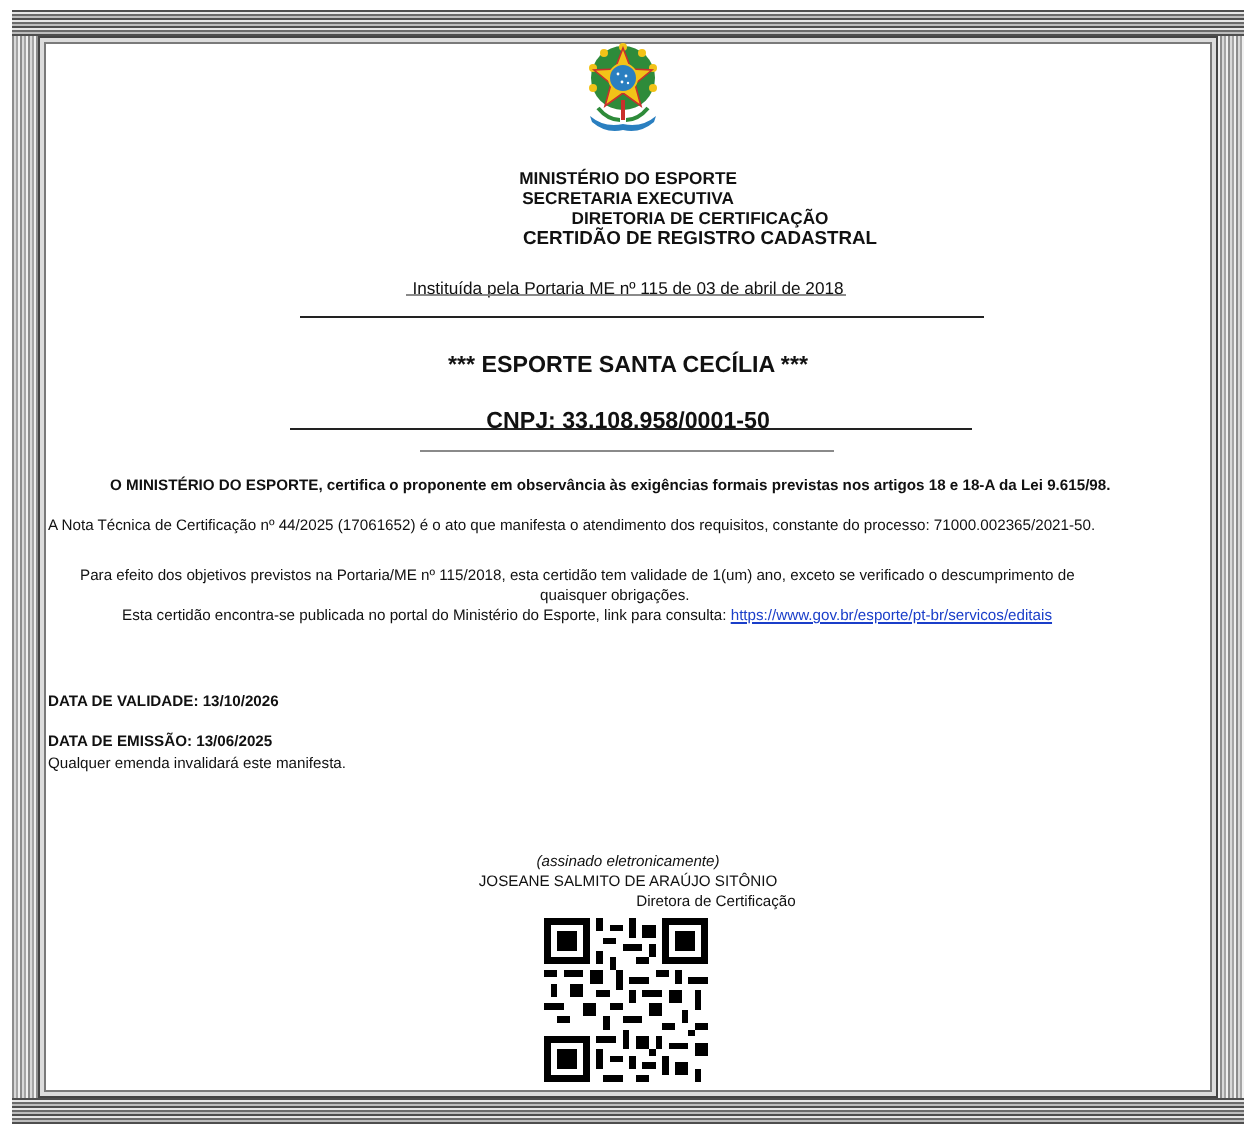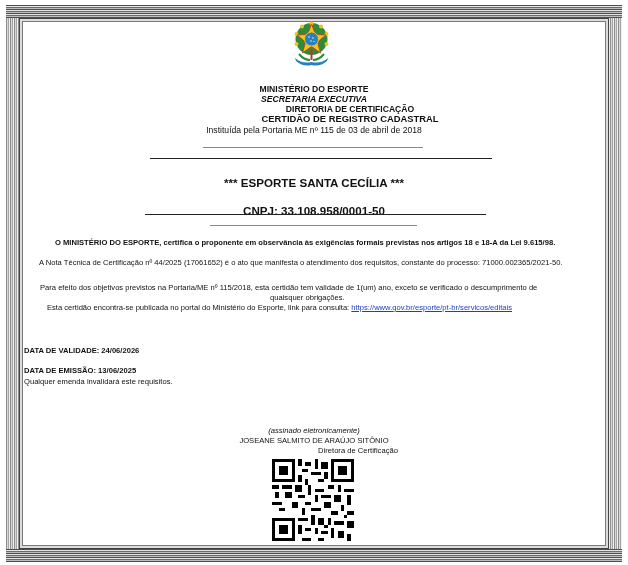--- a/index.html
+++ b/index.html
@@ -66,43 +66,43 @@
       <circle cx="21" cy="21" r="0.7"></circle>
       <circle cx="24" cy="21.5" r="0.6"></circle>
     </g>
   <rect x="20.5" y="30" width="2" height="10" fill="#c9302c"></rect>
   <path d="M5 38 Q12 44 21.5 42 Q31 44 38 38 L37 41 Q30 47 21.5 45 Q13 47 6 41 Z" fill="#2a7fc0"></path>
   <path d="M9 34 Q14 40 20 40" stroke="#2e8b3a" stroke-width="2" fill="none"></path>
   <path d="M34 34 Q29 40 23 40" stroke="#2e8b3a" stroke-width="2" fill="none"></path>
 </svg>
 
 <div class="abs center hdr" style="top:84px;">MINISTÉRIO DO ESPORTE</div>
-<div class="abs center hdr" style="top:94px;font-style:italic;">SECRETARIA EXECUTIVA</div>
+<div class="abs center hdr" style="top:94px;">SECRETARIA EXECUTIVA</div>
 <div class="abs center hdr" style="top:104px;margin-left:36px;">DIRETORIA DE CERTIFICAÇÃO</div>
 <div class="abs center hdr hdr-title" style="top:114px;margin-left:36px;">CERTIDÃO DE REGISTRO CADASTRAL</div>
-<div class="abs center hdr hdr-sub" style="top:125px;text-align:center;">Instituída pela Portaria ME nº 115 de 03 de abril de 2018</div>
+<div class="abs center hdr hdr-sub" style="top:139px;text-align:center;">Instituída pela Portaria ME nº 115 de 03 de abril de 2018</div>
 
 <div class="rule light" style="left:203px; top:147px; width:220px;"></div>
 <div class="rule dark" style="left:150px; top:158px; width:342px;"></div>
 
 <div class="abs center entity" style="top:176px;">*** ESPORTE SANTA CECÍLIA ***</div>
 <div class="abs center entity" style="top:204px;">CNPJ: 33.108.958/0001-50</div>
 
 <div class="rule dark" style="left:145px; top:214px; width:341px;"></div>
 <div class="rule light" style="left:210px; top:225px; width:207px;"></div>
 
 <div class="abs body bold" style="left:55px; top:238px; white-space:nowrap;">O MINISTÉRIO DO ESPORTE, certifica o proponente em observância às exigências formais previstas nos artigos 18 e 18-A da Lei 9.615/98.</div>
-<div class="abs body" style="left:39px; top:258px; white-space:nowrap;">A Nota Técnica de Certificação nº 44/2025 (17061652) é o ato que manifesta o atendimento dos requisitos, constante do processo: 71000.002365/2021-50.</div>
+<div class="abs body" style="left:24px; top:258px; white-space:nowrap;">A Nota Técnica de Certificação nº 44/2025 (17061652) é o ato que manifesta o atendimento dos requisitos, constante do processo: 71000.002365/2021-50.</div>
 <div class="abs body" style="left:40px; top:283px; white-space:nowrap;">Para efeito dos objetivos previstos na Portaria/ME nº 115/2018, esta certidão tem validade de 1(um) ano, exceto se verificado o descumprimento de</div>
 <div class="abs body" style="left:270px; top:293px; white-space:nowrap;">quaisquer obrigações.</div>
-<div class="abs body" style="left:47px; top:303px; white-space:nowrap;"><span>Esta certidão encontra-se publicada no portal do Ministério do Esporte,  link para consulta: </span><a class="link">https://www.gov.br/esporte/pt-br/servicos/editais</a></div>
+<div class="abs body" style="left:61px; top:303px; white-space:nowrap;"><span>Esta certidão encontra-se publicada no portal do Ministério do Esporte,  link para consulta: </span><a class="link">https://www.gov.br/esporte/pt-br/servicos/editais</a></div>
 
 <div class="abs body bold" style="left:24px; top:330px; white-space:nowrap;margin-top:36px;">DATA DE EMISSÃO: 13/06/2025</div>
-<div class="abs body bold" style="left:24px; top:346px; white-space:nowrap;">DATA DE VALIDADE: 24/06/2026</div>
-<div class="abs body" style="left:24px; top:377px; white-space:nowrap;">Qualquer emenda invalidará este requisitos.</div>
+<div class="abs body bold" style="left:24px; top:346px; white-space:nowrap;">DATA DE VALIDADE: 13/10/2026</div>
+<div class="abs body" style="left:24px; top:377px; white-space:nowrap;">Qualquer emenda invalidará este manifesta.</div>
 
 <div class="abs center sig italic" style="top:426px;">(assinado eletronicamente)</div>
 <div class="abs center sig" style="top:436px;">JOSEANE SALMITO DE ARAÚJO SITÔNIO</div>
 <div class="abs center sig" style="top:446px;margin-left:44px;">Diretora de Certificação</div>
 
 <svg class="qr" viewBox="0 0 25 25" shape-rendering="crispEdges">
   <rect width="25" height="25" fill="#fff"></rect>
   <g fill="#000">
     <rect x="0" y="0" width="7" height="7"></rect>
       <rect x="1" y="1" width="5" height="5" fill="#fff"></rect>

